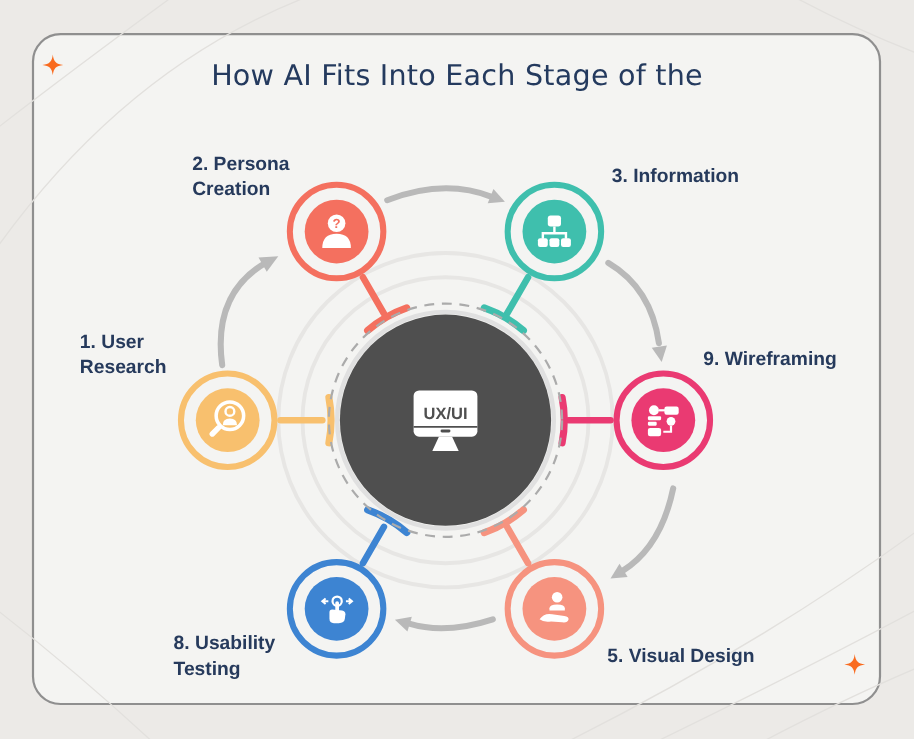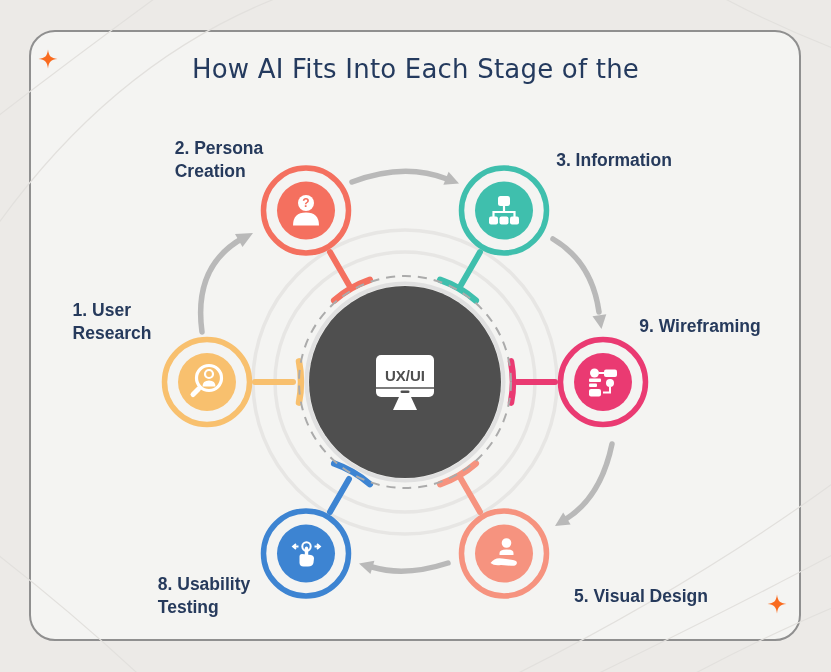--- a/index.html
+++ b/index.html
@@ -182,19 +182,19 @@
   <span>2. Persona</span>
   <span>Creation</span>
 </div>
 <div class="stage-label" style="left:614px;top:160px">
   <span>3. Information</span>
 </div>
 <div class="stage-label" style="left:700px;top:326px">
   <span>9. Wireframing</span>
   <span></span>
 </div>
-<div class="stage-label" style="left:641px;top:596px">
+<div class="stage-label" style="left:619px;top:596px">
   <span>5. Visual Design</span>
 </div>
 <div class="stage-label" style="left:204px;top:596px">
   <span>8. Usability</span>
   <span>Testing</span>
 </div>
 
 </body></html>

